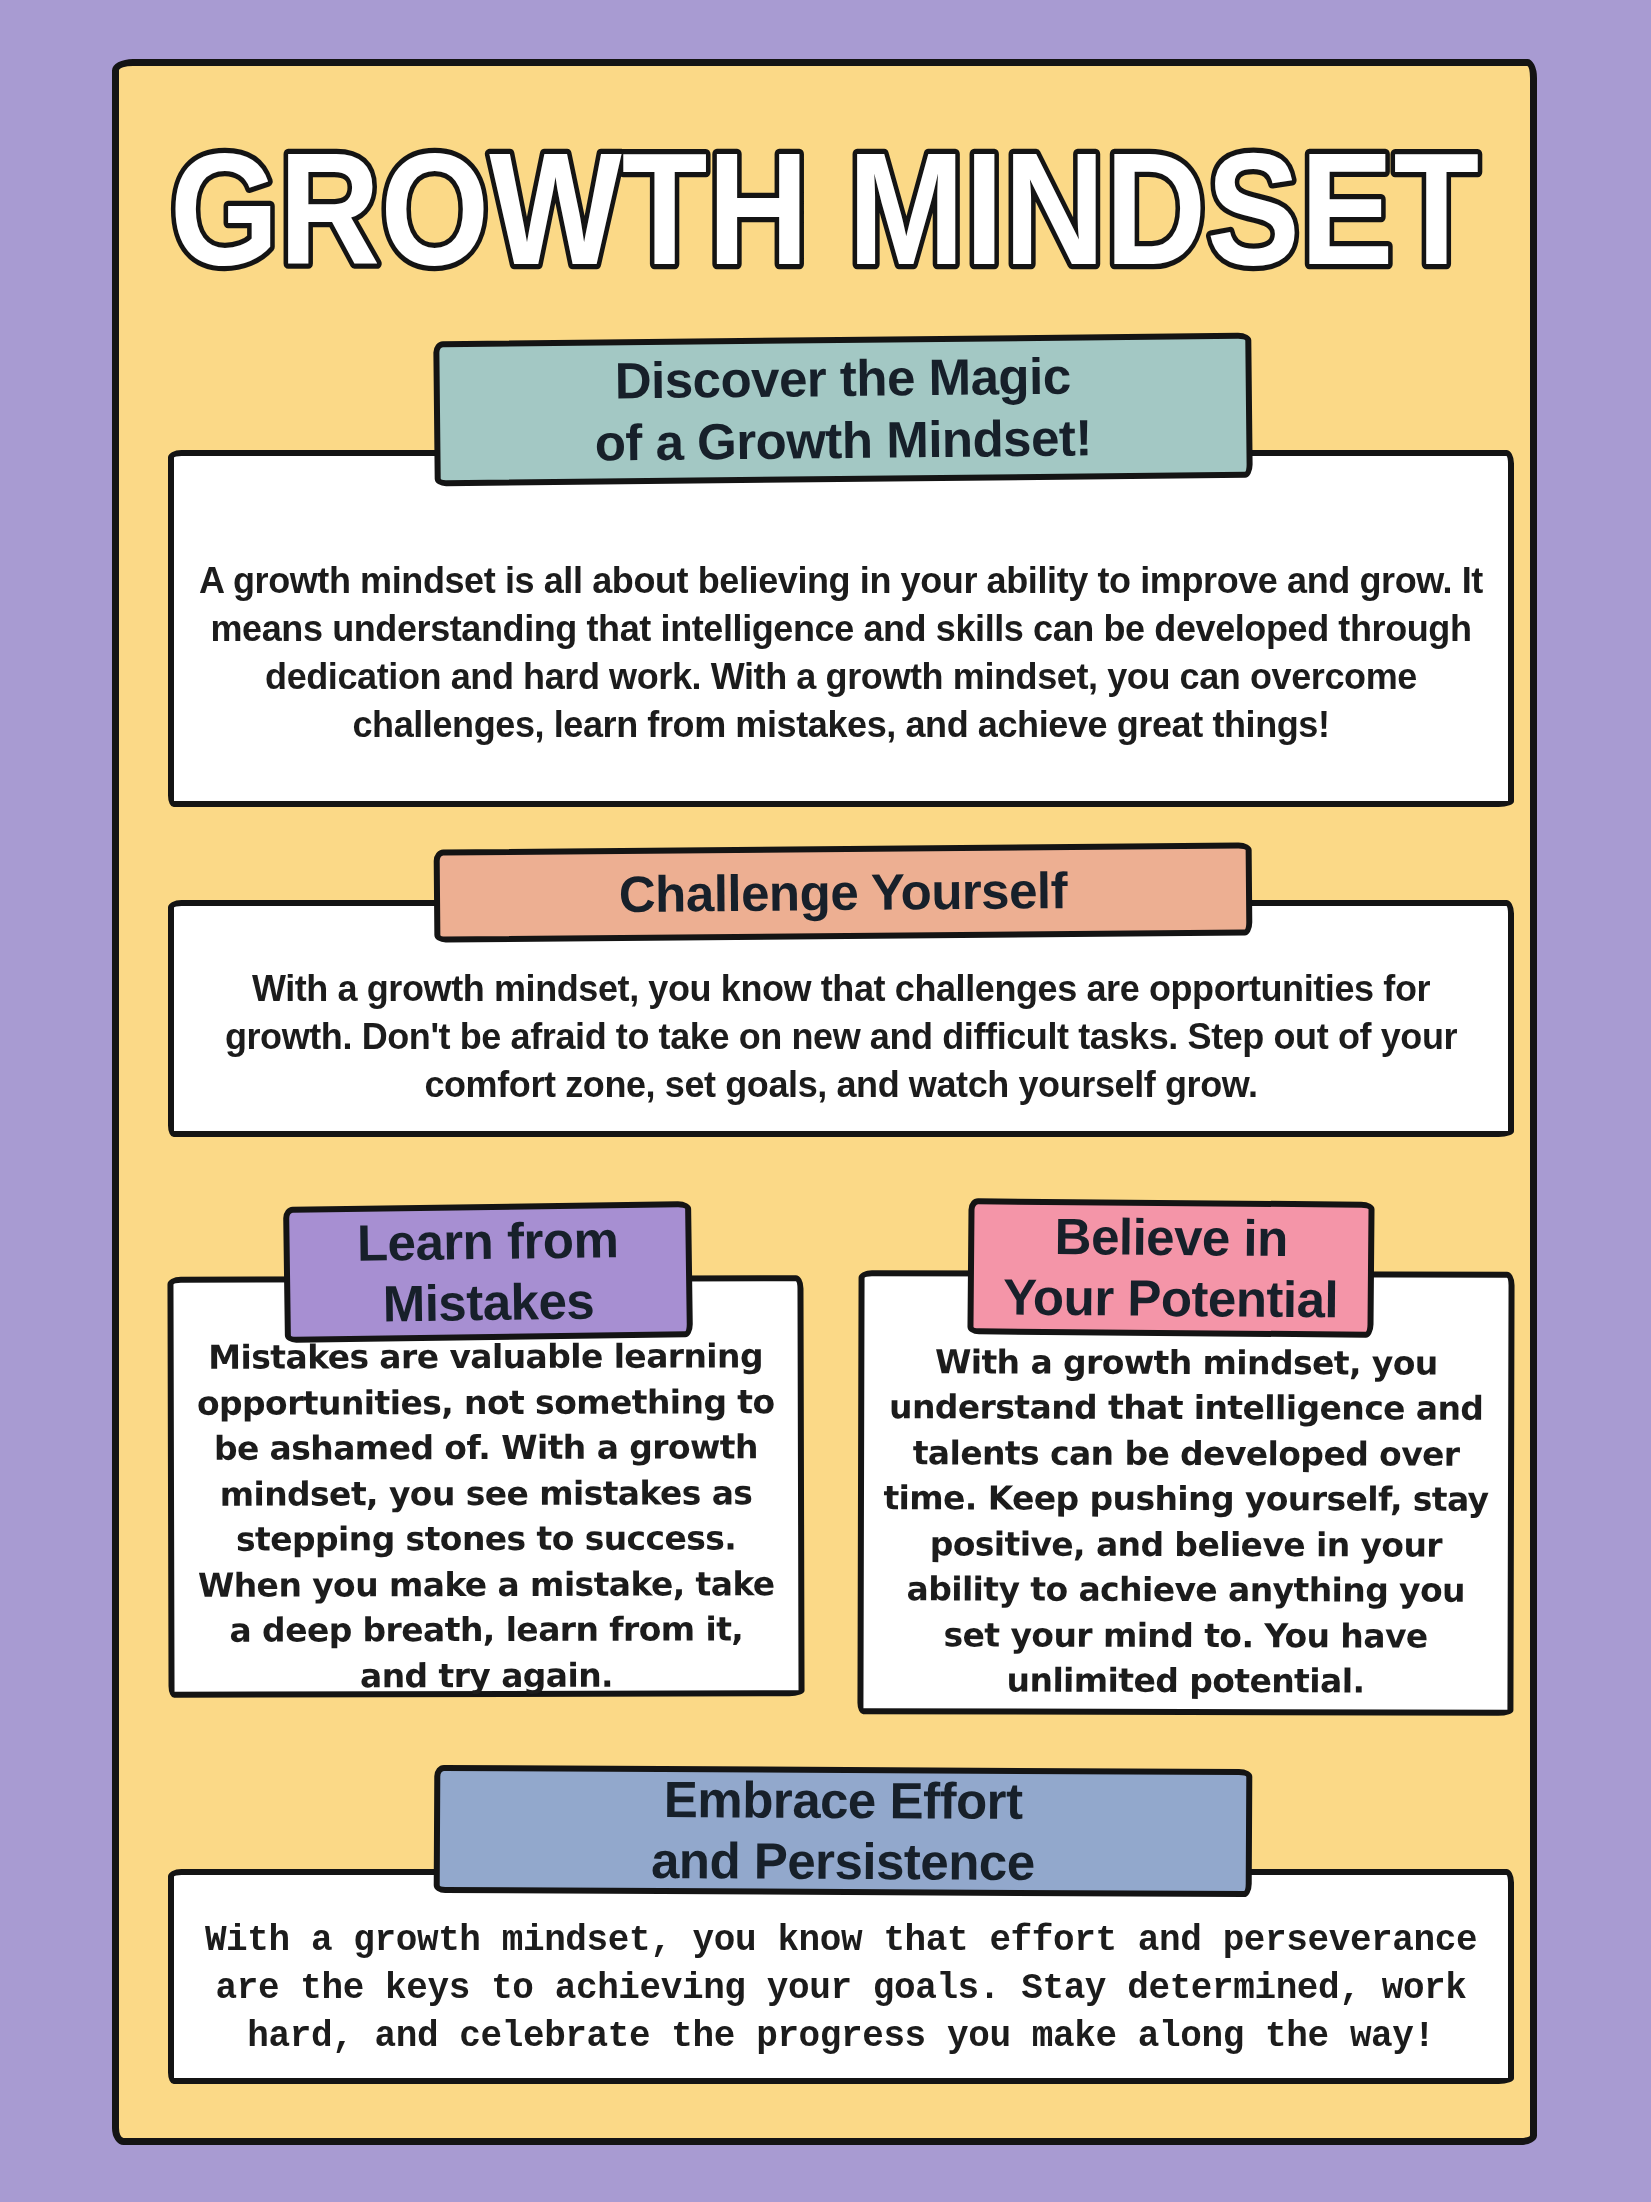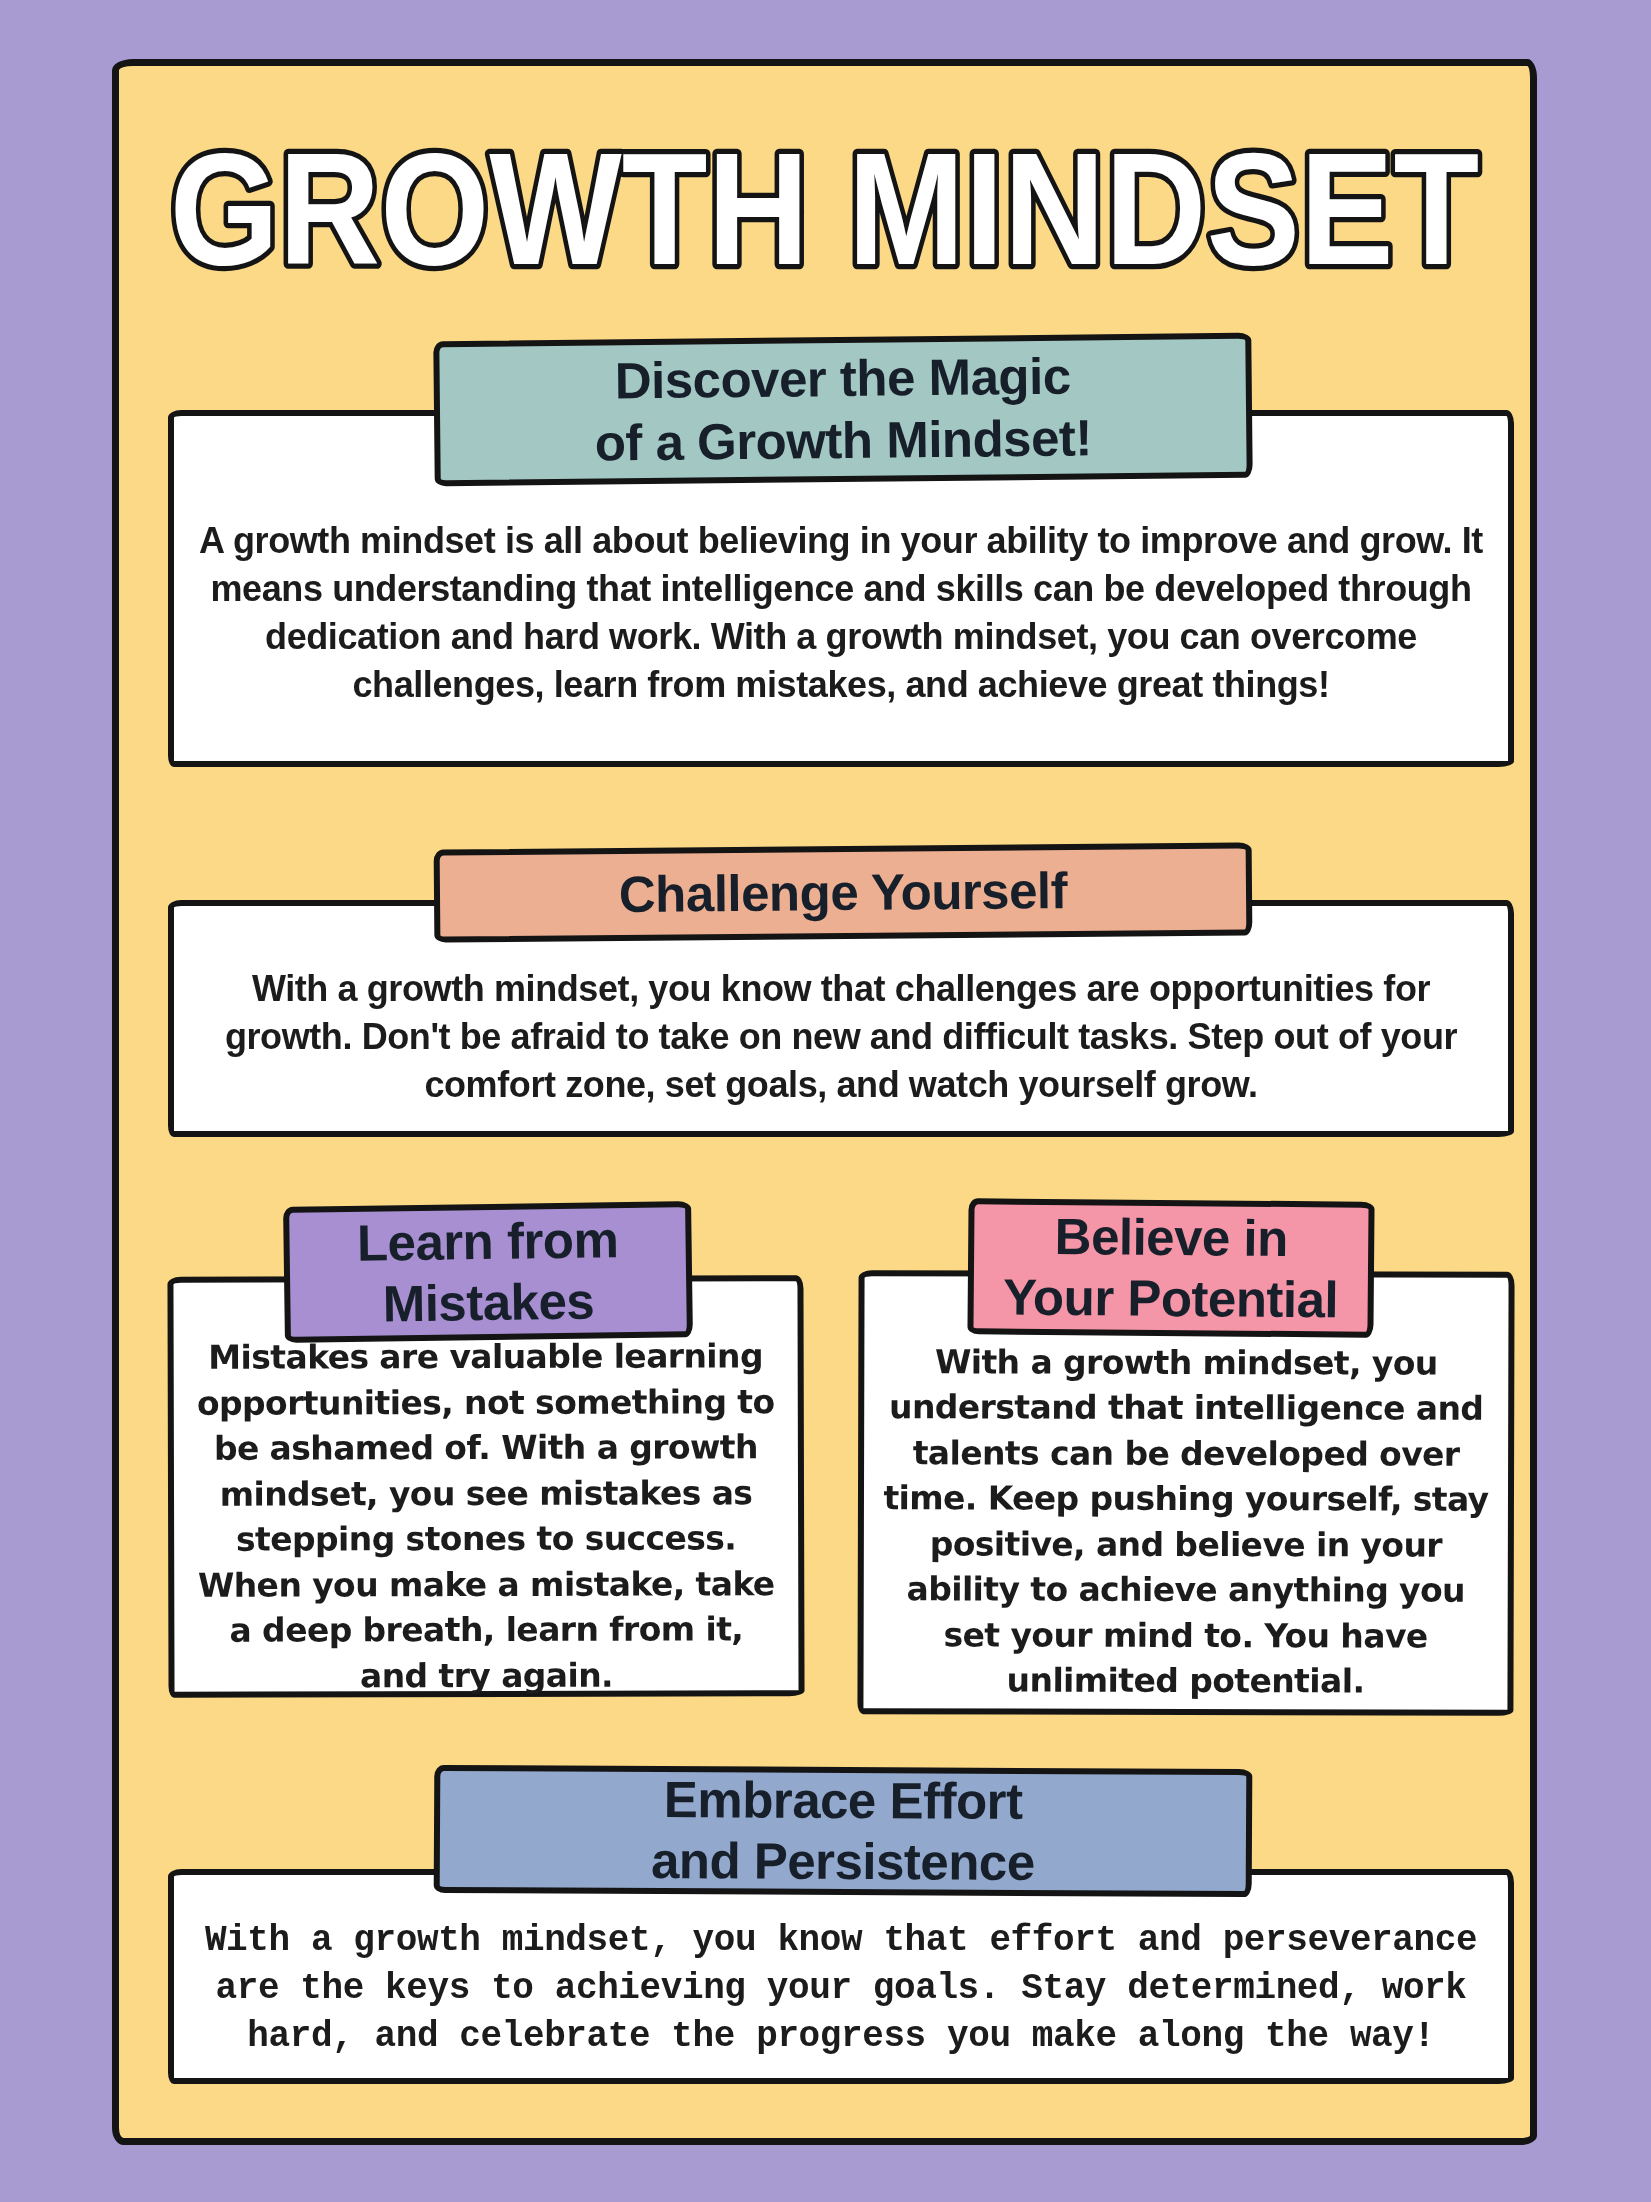--- a/index.html
+++ b/index.html
@@ -29,21 +29,21 @@
   .hdr{
     position:absolute;
     border:6.7px solid #141414;
     border-radius:9.6px 13.4px 7.6px 11.5px / 11.5px 7.6px 13.4px 7.6px;
     display:flex;flex-direction:column;align-items:center;justify-content:center;
     box-sizing:border-box;
     font-weight:700;color:#17202a;text-align:center;
     font-size:51px;line-height:1.2;letter-spacing:-0.5px;
   }
   
-  .body-intro    {left:49px; top:344px; width:1346px;height:357px;padding:57px 25px 7.6px 25px;}
+  .body-intro    {left:49px; top:384px; width:1346px;height:357px;padding:57px 25px 7.6px 25px;}
   .body-challenge{left:49px; top:834px; width:1346px;height:237px;padding:44px 23px 7.6px 23px;}
   .body-mistakes {left:49px; top:1210px;width:636px; height:421px;padding:69px 19px 9.6px 19px;transform:rotate(-0.15deg);}
   .body-believe  {left:739px;top:1205px;width:656px; height:444px;padding:67px 19px 9.6px 19px;transform:rotate(0.15deg);}
   .body-effort   {left:49px; top:1803px;width:1346px;height:215px;padding:32.5px 23px 7.6px 23px;}
   .hdr-intro    {left:315px;top:271px; width:818px;height:145px;transform:rotate(-0.6deg);}
   .hdr-challenge{left:315px;top:780px; width:818px;height:93px; transform:rotate(-0.5deg);}
   .hdr-mistakes {left:165px;top:1138px;width:408px;height:136px;transform:rotate(-0.8deg);}
   .hdr-believe  {left:849px;top:1134px;width:406px;height:136px;transform:rotate(0.5deg);}
   .hdr-effort   {left:315px;top:1701px;width:818px;height:128px;transform:rotate(0.3deg);}
 </style>

